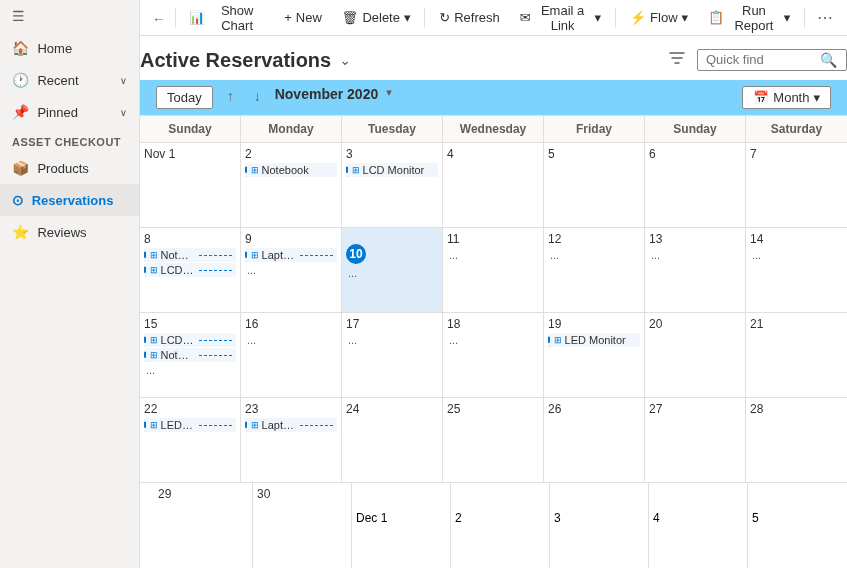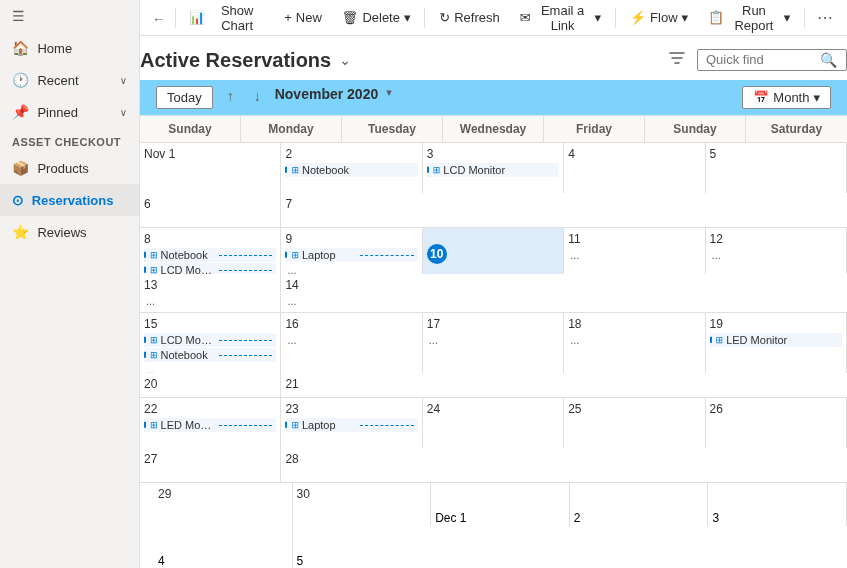--- a/index.html
+++ b/index.html
@@ -42,21 +42,21 @@
     .cal-spacer { flex: 1; }
     .cal-view-btn { display: flex; align-items: center; gap: 4px; border: 1px solid #8a8886; background: #fff; padding: 3px 10px; font-size: 13px; cursor: pointer; border-radius: 2px; color: #323130; }
 
     
     .calendar { flex: 1; overflow: hidden; display: flex; flex-direction: column; }
     .cal-header { display: grid; grid-template-columns: repeat(7, 1fr); border-bottom: 1px solid #e1dfdd; background: #faf9f8; }
     .cal-header-cell { text-align: center; padding: 6px 4px; font-size: 12px; font-weight: 600; color: #605e5c; border-right: 1px solid #e1dfdd; }
     .cal-header-cell:last-child { border-right: none; }
 
     .cal-body { flex: 1; display: grid; grid-template-rows: repeat(5, 1fr); overflow: hidden; }
-    .cal-week { display: grid; grid-template-columns: repeat(5, 1fr); border-bottom: 1px solid #e1dfdd; min-height: 0; }
+    .cal-week { display: grid; grid-template-columns: repeat(7, 1fr); border-bottom: 1px solid #e1dfdd; min-height: 0; }
     .cal-week:last-child { border-bottom: none; padding-left: 14px; }
     .cal-day { border-right: 1px solid #e1dfdd; padding: 4px; overflow: hidden; position: relative; min-height: 0; }
     .cal-day:last-child { border-right: none; }
     .cal-day.today { background: #deecf9; }
     .cal-day-num { font-size: 12px; color: #323130; margin-bottom: 2px; }
     .cal-day.today .cal-day-num { background: #0078d4; color: #fff; border-radius: 50%; width: 20px; height: 20px; display: flex; align-items: center; justify-content: center; font-weight: 600; margin-top: 12px; }
     .cal-day.other-month .cal-day-num { color: #000000; margin-top: 24px; }
 
     
     .cal-event { display: flex; align-items: center; gap: 3px; padding: 1px 4px; margin-bottom: 1px; border-radius: 2px; font-size: 11px; white-space: nowrap; overflow: hidden; cursor: pointer; border-left: 2px solid #0078d4; background: #deecf9; color: #323130; }

